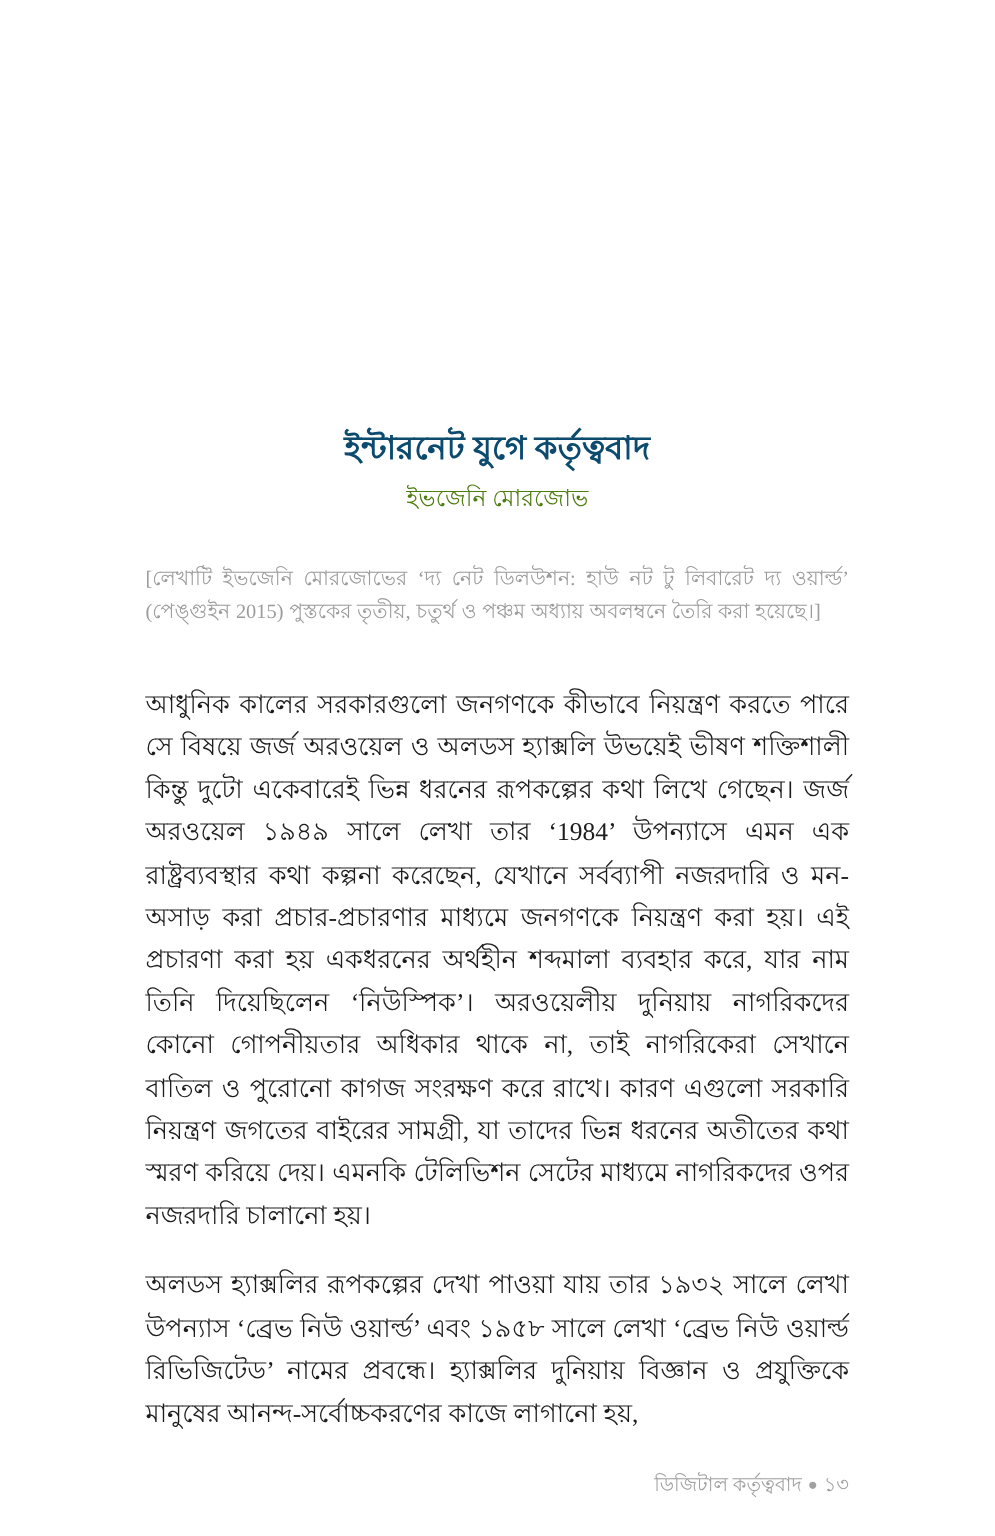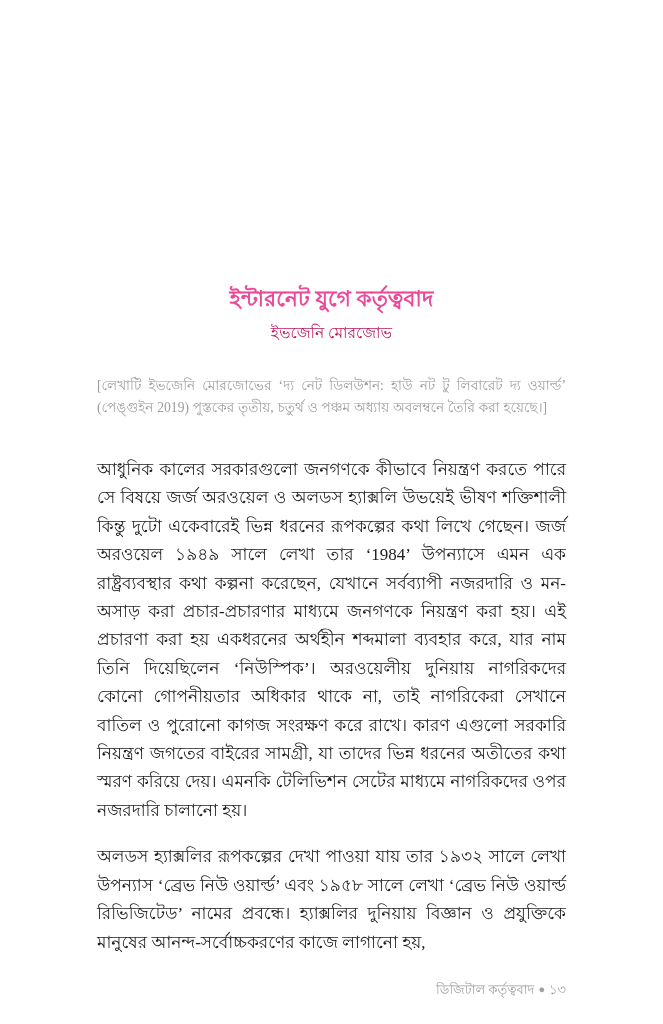--- a/index.html
+++ b/index.html
@@ -25,35 +25,35 @@
     top: 0;
     width: 469px;
     height: 1024px;
   }
   .chapter-title {
     margin: 0;
     padding: 0;
     text-align: center;
     font-size: 21.5px;
     font-weight: 700;
-    color: #ec4899;
+    color: #0c4a6e;
     letter-spacing: 0.2px;
     line-height: 1.25;
     position: absolute;
     top: 286px;
     left: 0;
     width: 469px;
   }
   .chapter-author {
     margin: 0;
     padding: 0;
     text-align: center;
     font-size: 15.5px;
     font-weight: 400;
-    color: #be185d;
+    color: #4d7c0f;
     line-height: 1.3;
     position: absolute;
     top: 323px;
     left: 0;
     width: 469px;
   }
   .source-note {
     position: absolute;
     top: 375px;
     left: 0;
@@ -106,21 +106,21 @@
 </head>
 <body>
 
 <div class="page">
   <div class="content">
 
     <h1 class="chapter-title">ইন্টারনেট যুগে কর্তৃত্ববাদ</h1>
 
     <div class="chapter-author">ইভজেনি মোরজোভ</div>
 
-    <div class="source-note">[লেখাটি ইভজেনি মোরজোভের ‘দ্য নেট ডিলউশন: হাউ নট টু লিবারেট দ্য ওয়ার্ল্ড’ (পেঙ্গুইন 2019) পুস্তকের তৃতীয়, চতুর্থ ও পঞ্চম অধ্যায় অবলম্বনে তৈরি করা হয়েছে।]</div>
+    <div class="source-note">[লেখাটি ইভজেনি মোরজোভের ‘দ্য নেট ডিলউশন: হাউ নট টু লিবারেট দ্য ওয়ার্ল্ড’ (পেঙ্গুইন 2015) পুস্তকের তৃতীয়, চতুর্থ ও পঞ্চম অধ্যায় অবলম্বনে তৈরি করা হয়েছে।]</div>
 
     <div class="body-wrap">
       <p class="body-para">আধুনিক কালের সরকারগুলো জনগণকে কীভাবে নিয়ন্ত্রণ করতে পারে সে বিষয়ে জর্জ অরওয়েল ও অলডস হ্যাক্সলি উভয়েই ভীষণ শক্তিশালী কিন্তু দুটো একেবারেই ভিন্ন ধরনের রূপকল্পের কথা লিখে গেছেন। জর্জ অরওয়েল ১৯৪৯ সালে লেখা তার ‘1984’ উপন্যাসে এমন এক রাষ্ট্রব্যবস্থার কথা কল্পনা করেছেন, যেখানে সর্বব্যাপী নজরদারি ও মন-অসাড় করা প্রচার-প্রচারণার মাধ্যমে জনগণকে নিয়ন্ত্রণ করা হয়। এই প্রচারণা করা হয় একধরনের অর্থহীন শব্দমালা ব্যবহার করে, যার নাম তিনি দিয়েছিলেন ‘নিউস্পিক’। অরওয়েলীয় দুনিয়ায় নাগরিকদের কোনো গোপনীয়তার অধিকার থাকে না, তাই নাগরিকেরা সেখানে বাতিল ও পুরোনো কাগজ সংরক্ষণ করে রাখে। কারণ এগুলো সরকারি নিয়ন্ত্রণ জগতের বাইরের সামগ্রী, যা তাদের ভিন্ন ধরনের অতীতের কথা স্মরণ করিয়ে দেয়। এমনকি টেলিভিশন সেটের মাধ্যমে নাগরিকদের ওপর নজরদারি চালানো হয়।</p>
       <p class="body-para">অলডস হ্যাক্সলির রূপকল্পের দেখা পাওয়া যায় তার ১৯৩২ সালে লেখা উপন্যাস ‘ব্রেভ নিউ ওয়ার্ল্ড’ এবং ১৯৫৮ সালে লেখা ‘ব্রেভ নিউ ওয়ার্ল্ড রিভিজিটেড’ নামের প্রবন্ধে। হ্যাক্সলির দুনিয়ায় বিজ্ঞান ও প্রযুক্তিকে মানুষের আনন্দ-সর্বোচ্চকরণের কাজে লাগানো হয়,</p>
     </div>
 
     <div class="footer">
       <span>ডিজিটাল কর্তৃত্ববাদ</span><span class="bullet">●</span><span>১৩</span>
     </div>
 

